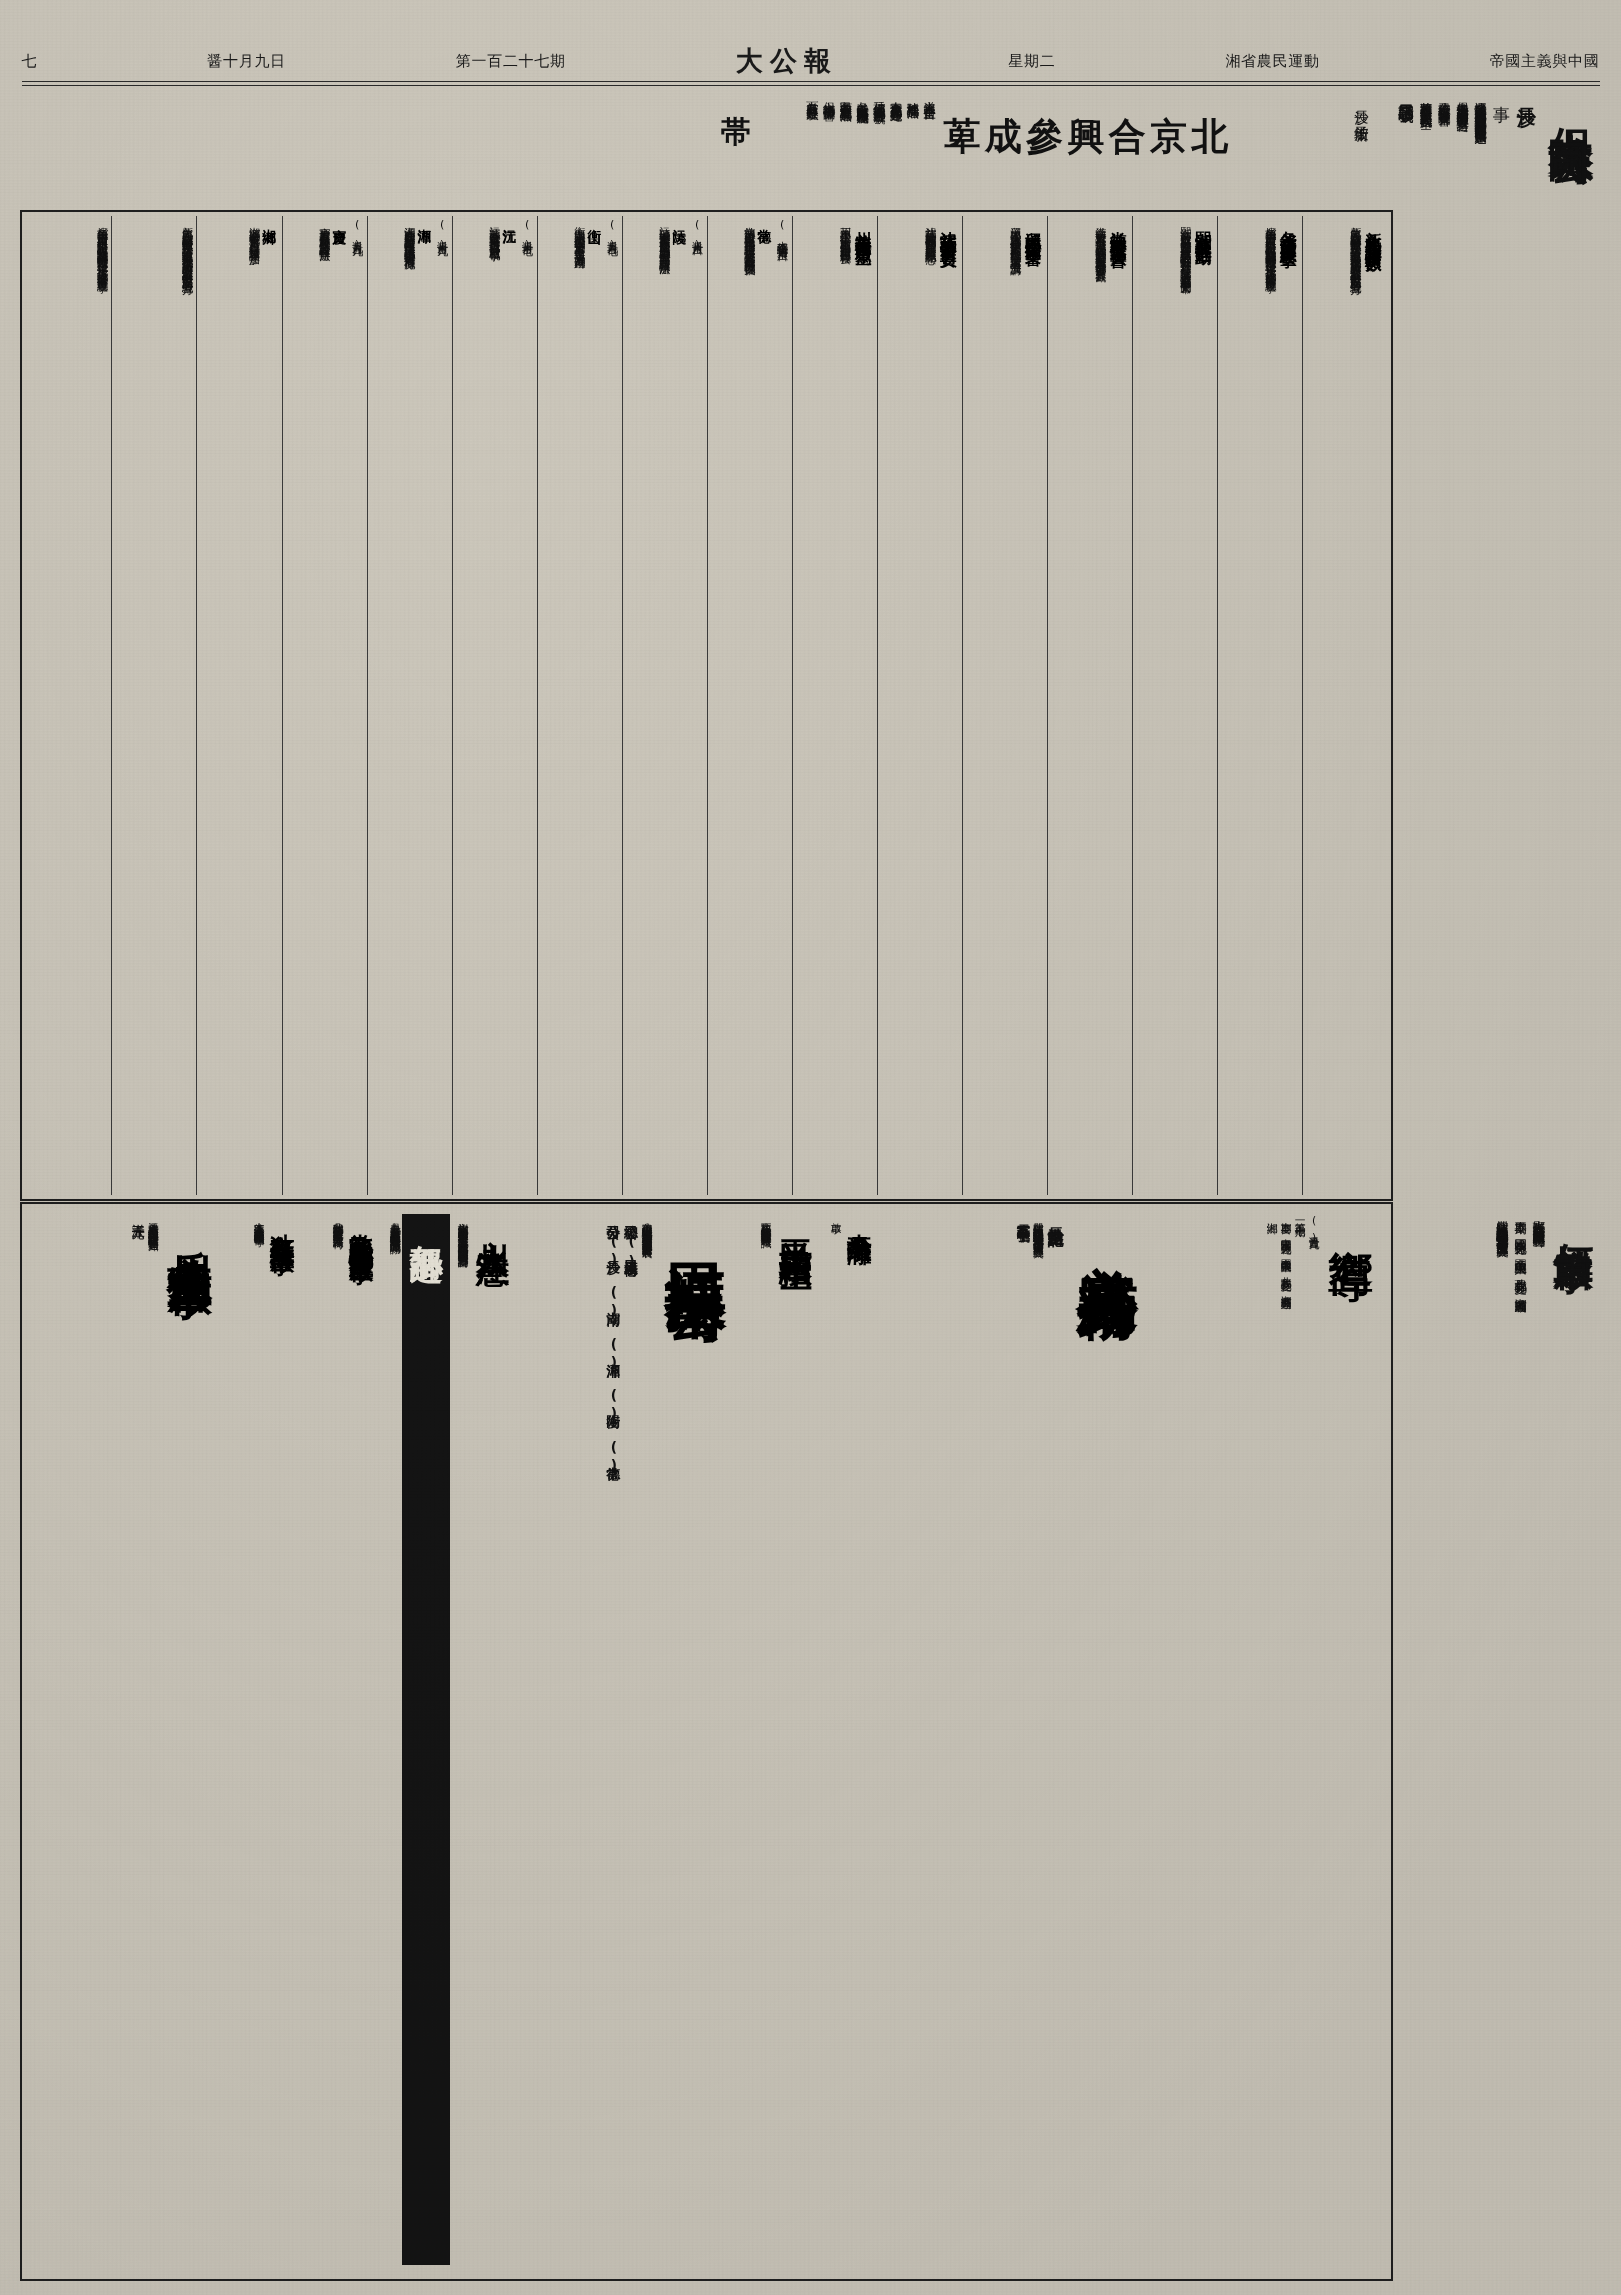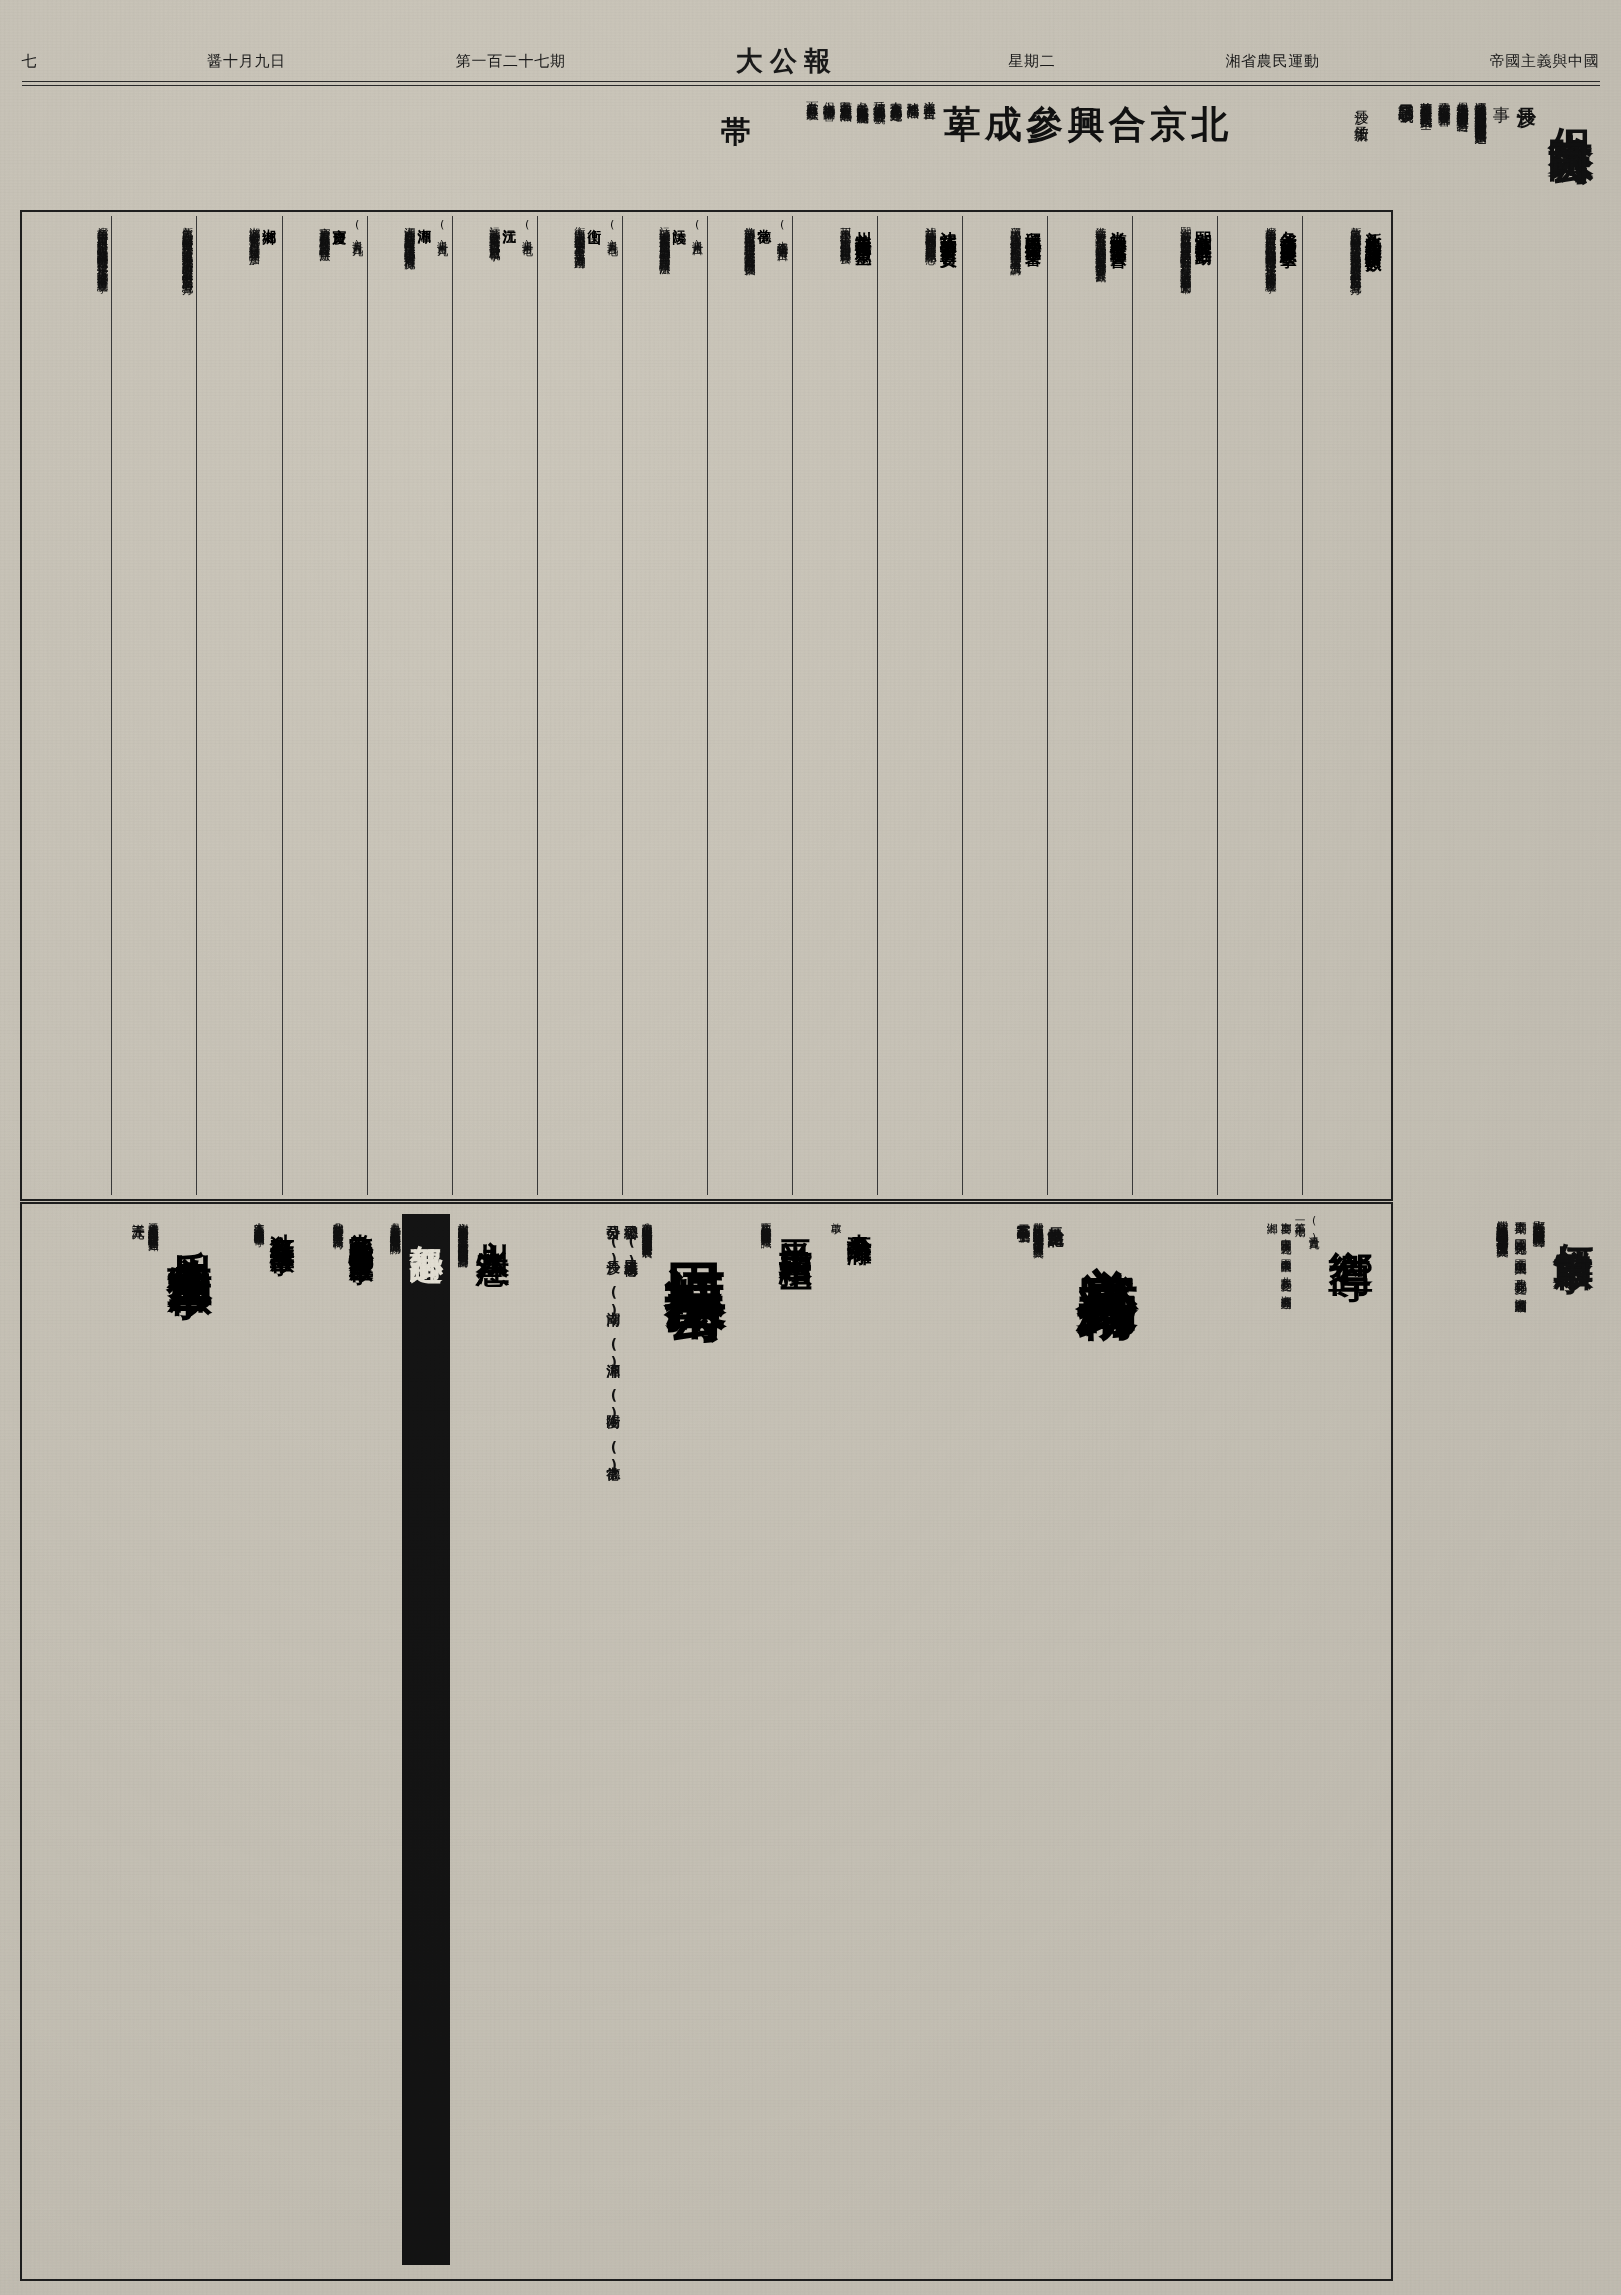--- a/index.html
+++ b/index.html
@@ -23,21 +23,21 @@
     display:flex;align-items:center;justify-content:space-between;
     font-size:15px;color:#1a1a1a;letter-spacing:0.7px;}
   .masthead .blk{white-space:nowrap;}
   .mast-title{font-size:27px;font-weight:bold;letter-spacing:7.2px;}
 
   .topline{position:absolute;left:21.6px;top:81px;width:1578px;height:1.4px;background:#2b2b2b;}
   .topline2{position:absolute;left:21.6px;top:85px;width:1578px;height:0.7px;background:#2b2b2b;}
 
   
   .banner{position:absolute;left:21.6px;top:92px;width:1355px;height:108px;color:#111;}
-  .banner-main{position:absolute;right:144px;top:8px;font-size:37px;font-weight:bold;letter-spacing:4.3px;white-space:nowrap;}
+  .banner-main{position:absolute;right:144px;top:20px;font-size:37px;font-weight:bold;letter-spacing:4.3px;white-space:nowrap;}
   .banner-side{position:absolute;right:7.2px;top:7.2px;font-size:14.4px;line-height:1.15;}
   .banner-cols{position:absolute;left:0;top:0;width:915px;height:108px;
     display:flex;flex-direction:row-reverse;gap:1.4px;font-size:12.3px;}
   .banner-cols .c{writing-mode:vertical-rl;text-orientation:upright;line-height:1.25;letter-spacing:0.7px;}
   .banner-brand{position:absolute;right:623px;top:20px;font-size:30px;font-weight:bold;letter-spacing:2.9px;}
 
   
   .frame{position:absolute;left:20px;top:210px;width:1369px;height:987px;border:2.2px solid #1f1f1f;}
   .frame2{position:absolute;left:20px;top:1202px;width:1369px;height:1075px;border:2.2px solid #1f1f1f;}
 

